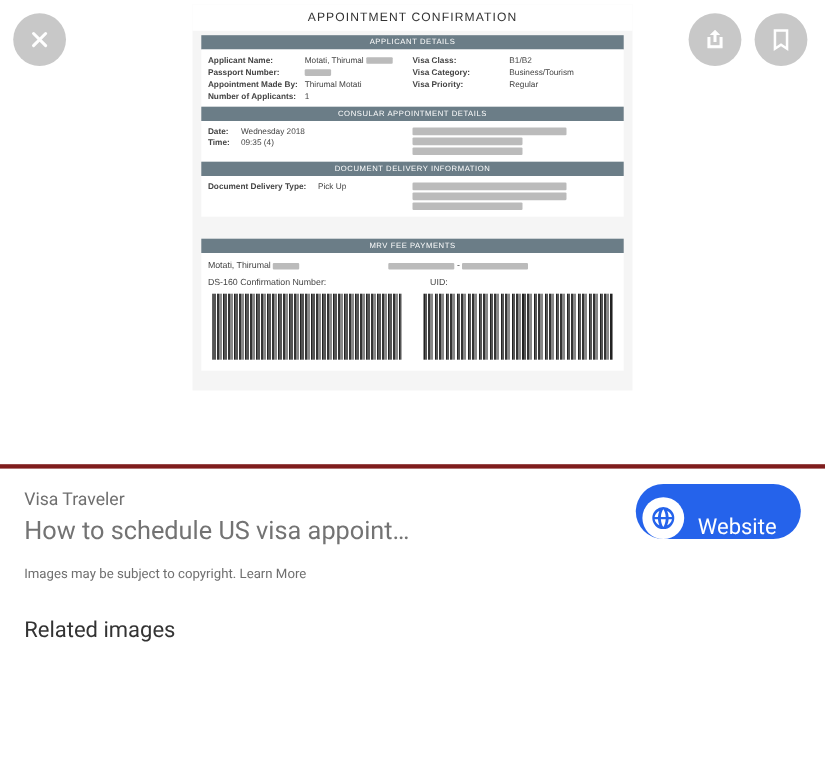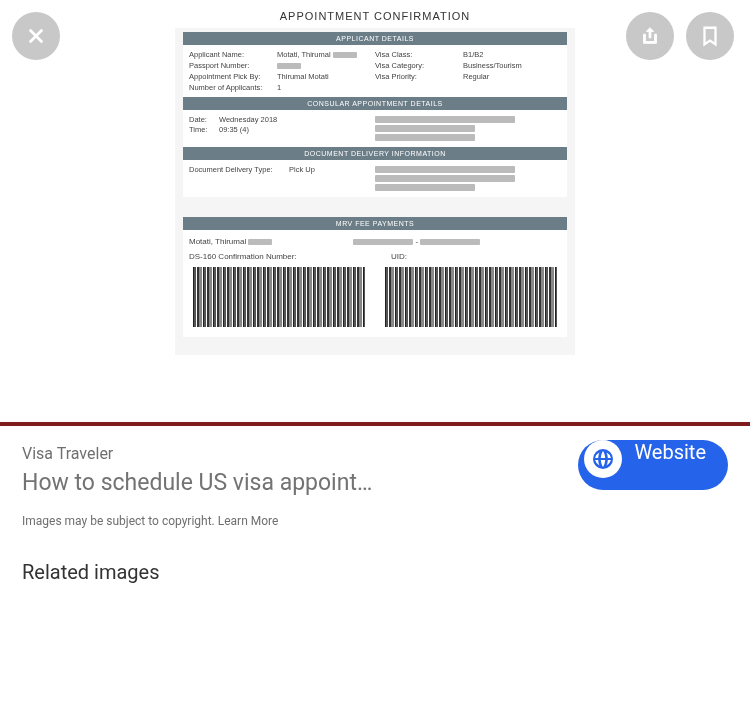--- a/index.html
+++ b/index.html
@@ -7,21 +7,21 @@
 
     .viewer { position: relative; width: 750px; height: 426px; border-bottom: 4px solid #7f1d1d; background: #fff; display: flex; align-items: flex-start; justify-content: center; }
     .doc-image { margin-top: 4px; width: 400px; background: #f5f5f5; padding: 0 8px 8px 8px; font-size: 8px; color: #444; font-family: Arial, sans-serif; }
     .doc-title { text-align: center; font-size: 11px; font-weight: normal; letter-spacing: 1px; padding: 6px 0; color: #333; background: #fff; margin: 0 -8px 4px -8px; }
 
     .bar { background: #6b7d87; color: #fff; text-align: center; font-size: 7px; padding: 3px 0; letter-spacing: 0.5px; }
     .section-body { background: #fff; padding: 4px 6px; }
     .fields { display: flex; flex-wrap: wrap; }
     .field { display: flex; width: 50%; margin: 1px 0; }
     .field.full { width: 100%; }
-    .flabel { width: 88px; font-size: 7.5px; }
+    .flabel { width: 88px; font-size: 7.5px; font-weight: bold; }
     .fval { font-size: 7.5px; flex: 1; }
 
     .redact { display: inline-block; background: #bbb; border-radius: 1px; vertical-align: middle; }
     .redact.sm { width: 24px; height: 6px; }
     .redact.line { width: 140px; height: 7px; margin: 2px 0; display: block; }
     .redact.line2 { width: 100px; height: 7px; }
     .redact.bot { height: 4px; margin-top: 6px; background: linear-gradient(90deg, #888, #ccc, #aaa); }
 
     .gap { height: 10px; background: #f5f5f5; }
 
@@ -33,21 +33,21 @@
     .close-btn { left: 12px; }
     .share-btn { right: 76px; }
     .save-btn { right: 16px; }
 
     .meta { padding: 18px 22px 0 22px; position: relative; }
     .src { color: #6f6f6f; font-size: 16px; }
     .title { color: #737373; font-size: 23px; margin-top: 6px; white-space: nowrap; overflow: hidden; text-overflow: ellipsis; max-width: 430px; }
     .copyright { color: #6f6f6f; font-size: 12px; margin-top: 18px; }
     .related-h { font-size: 20px; color: #333; margin: 32px 0 0 22px; }
 
-    .website-btn { position: absolute; right: 22px; top: 14px; height: 50px; background: #2563eb; border-radius: 25px; padding: 0 22px 0 6px; display: flex; align-items: flex-start; gap: 12px; color: #fff; font-size: 20px; }
+    .website-btn { position: absolute; right: 22px; top: 14px; height: 50px; background: #2563eb; border-radius: 25px; padding: 0 22px 0 6px; display: flex; align-items: flex-end; gap: 12px; color: #fff; font-size: 20px; }
     .website-btn .globe-circle { width: 38px; height: 38px; border-radius: 50%; background: #fff; color: #2563eb; display:flex; align-items:center; justify-content:center; }
     .website-btn svg { width: 24px; height: 24px; fill: currentColor; }
   </style>
 </head>
 <body>
 
 <div class="viewer">
 
   <div class="doc-image">
     <div class="doc-title">APPOINTMENT CONFIRMATION</div>
@@ -65,21 +65,21 @@
           </div>
         <div class="field">
             <span class="flabel">Passport Number:</span>
             <span class="fval"><span class="redact sm"></span></span>
           </div>
         <div class="field">
             <span class="flabel">Visa Category:</span>
             <span class="fval">Business/Tourism</span>
           </div>
         <div class="field">
-            <span class="flabel">Appointment Pick By:</span>
+            <span class="flabel">Appointment Made By:</span>
             <span class="fval">Thirumal Motati</span>
           </div>
         <div class="field">
             <span class="flabel">Visa Priority:</span>
             <span class="fval">Regular</span>
           </div>
         <div class="field full">
             <span class="flabel">Number of Applicants:</span>
             <span class="fval">1</span>
           </div>

